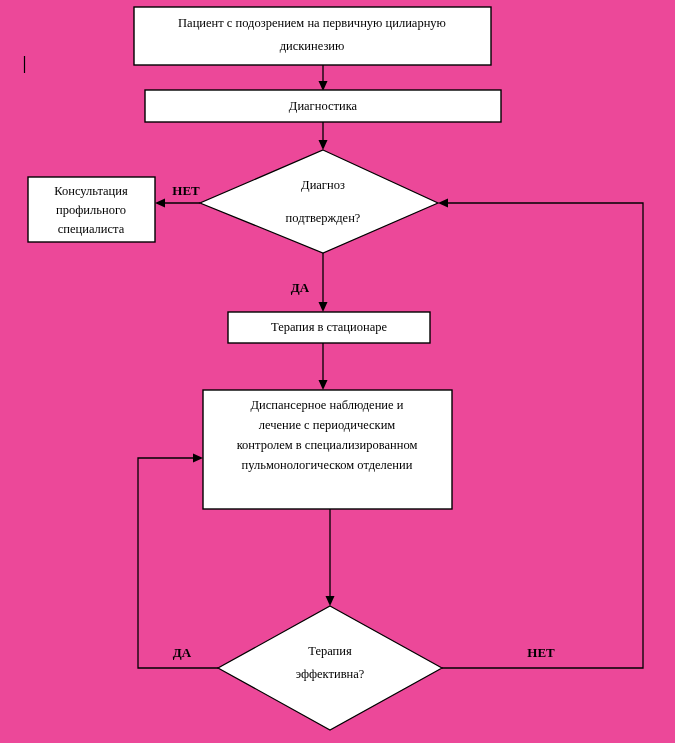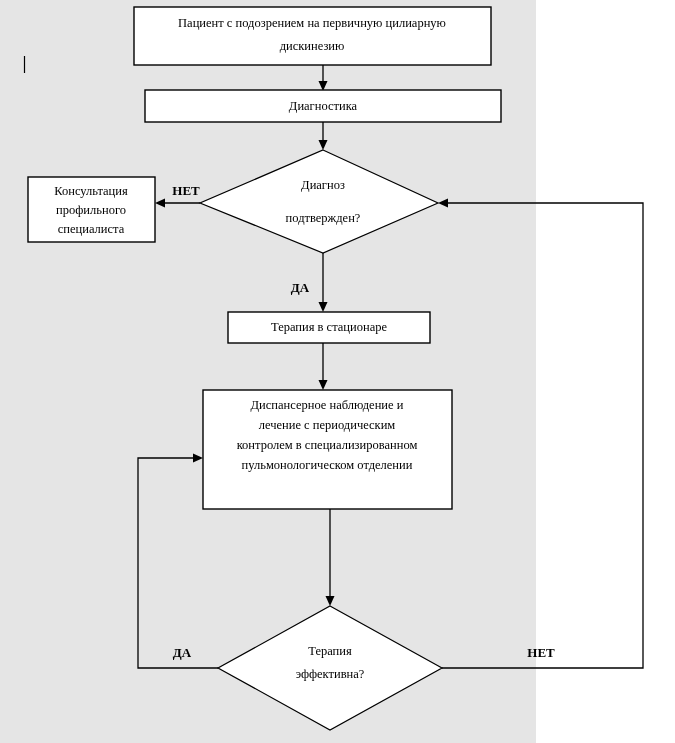--- a/index.html
+++ b/index.html
@@ -8,23 +8,23 @@
     background: #ffffff;
   }
   body {
     width: 675px;
     height: 743px;
     font-family: "Liberation Serif", "DejaVu Serif", serif;
     overflow: hidden;
   }
   #flowchart-root {
     position: relative;
-    width: 536px;
+    width: 675px;
     height: 743px;
-    background: #e5e5e5;
+    background: #ec4899;
   }
   svg.chart-canvas {
     position: absolute;
     left: 0;
     top: 0;
     width: 675px;
     height: 743px;
     display: block;
   }
   .node-shape {

